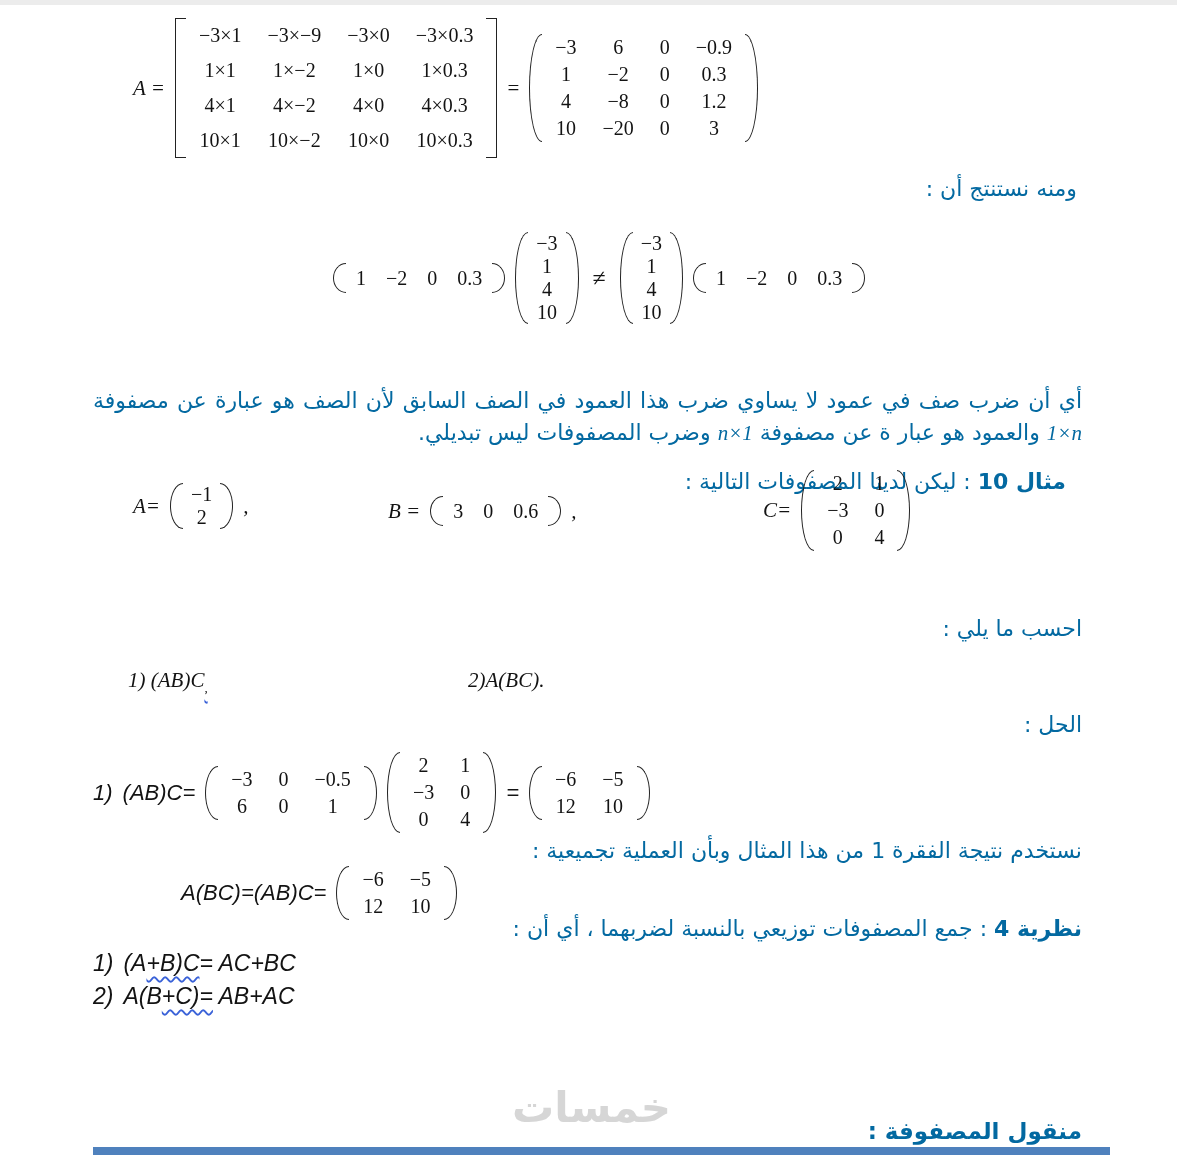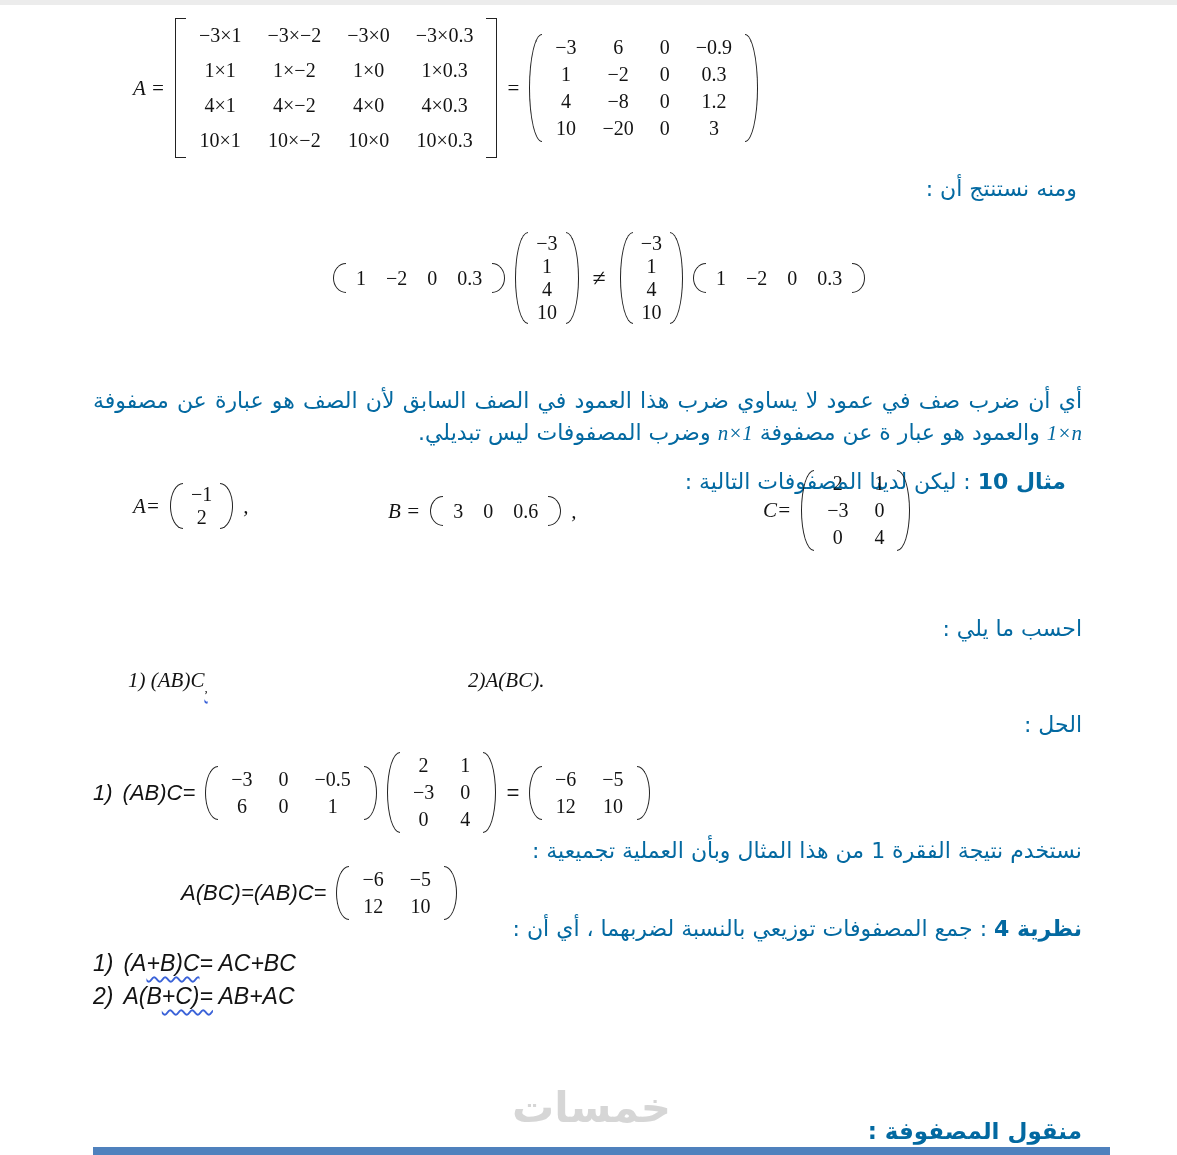--- a/index.html
+++ b/index.html
@@ -49,21 +49,21 @@
 
 <div class="page">
   <div class="abs top-strip"></div>
 
   <div class="abs math" style="left:133px;top:18px;">
     <span class="var">A =</span>
     <span class="mat">
       <span class="br sq-l"></span>
       <span class="grid wide" style="grid-template-columns: repeat(4, auto);">
           <span class="mcell">−3×1</span>
-          <span class="mcell">−3×−2</span>
+          <span class="mcell">−3×−9</span>
           <span class="mcell">−3×0</span>
           <span class="mcell">−3×0.3</span>
           <span class="mcell">1×1</span>
           <span class="mcell">1×−2</span>
           <span class="mcell">1×0</span>
           <span class="mcell">1×0.3</span>
           <span class="mcell">4×1</span>
           <span class="mcell">4×−2</span>
           <span class="mcell">4×0</span>
           <span class="mcell">4×0.3</span>

